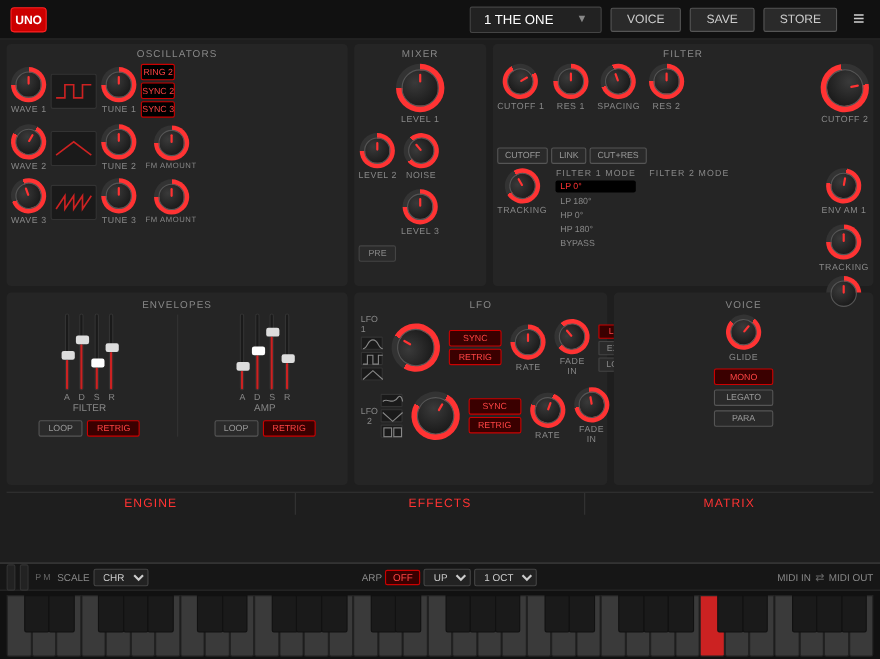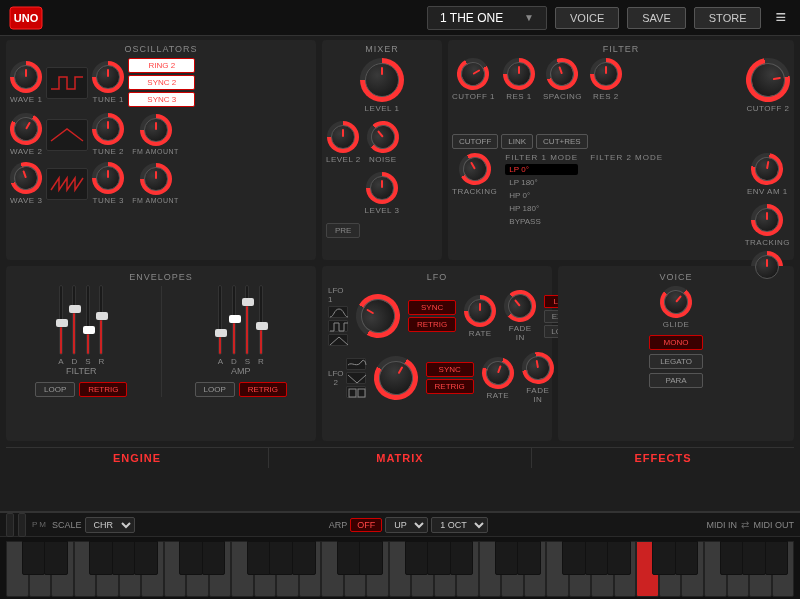--- a/index.html
+++ b/index.html
@@ -148,25 +148,25 @@
       display: flex;
       align-items: center;
       justify-content: center;
     }
     .osc-buttons {
       display: flex;
       flex-direction: column;
       gap: 2px;
     }
     .osc-btn {
-      background: #ffffff;
+      background: #000000;
       border: 1px solid #cc0000;
       color: #ff4444;
       font-size: 8px;
-      padding: 2px 18px;
+      padding: 2px 0;
       cursor: pointer;
       border-radius: 2px;
       text-align: center;
     }
 
     
     #mixer {
       background: #252525;
       border-radius: 4px;
       padding: 4px;
@@ -424,21 +424,21 @@
       border-top: 1px solid #333;
     }
     .bottom-tab {
       flex: 1;
       text-align: center;
       padding: 4px;
       font-size: 11px;
       color: #ff3333;
       cursor: pointer;
       text-transform: uppercase;
-      font-weight: bold;
+      font-weight: normal;
       letter-spacing: 1px;
     }
     .bottom-tab:not(:last-child) {
       border-right: 1px solid #333;
     }
 
     
     #keyboard-section {
       background: #111;
       height: 88px;
@@ -1034,22 +1034,22 @@
             <button class="voice-btn active">MONO</button>
             <button class="voice-btn">LEGATO</button>
             <button class="voice-btn">PARA</button>
           </div>
         </div>
       </div>
     </div>
 
     <div id="bottom-tabs">
       <div class="bottom-tab">ENGINE</div>
+      <div class="bottom-tab">EFFECTS</div>
       <div class="bottom-tab">MATRIX</div>
-      <div class="bottom-tab">EFFECTS</div>
     </div>
   </div>
 
   <div id="keyboard-section">
     <div id="keyboard-controls">
       <div style="display:flex; gap:4px; align-items:center;">
         <div class="vert-slider"></div>
         <div class="vert-slider"></div>
       </div>
       <div class="p-m-labels">

